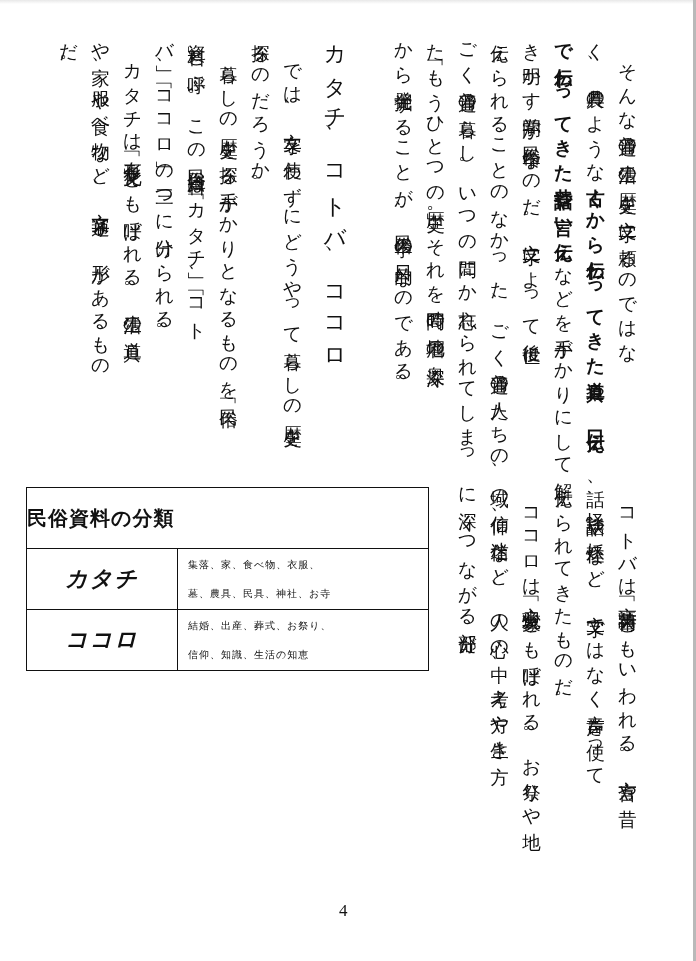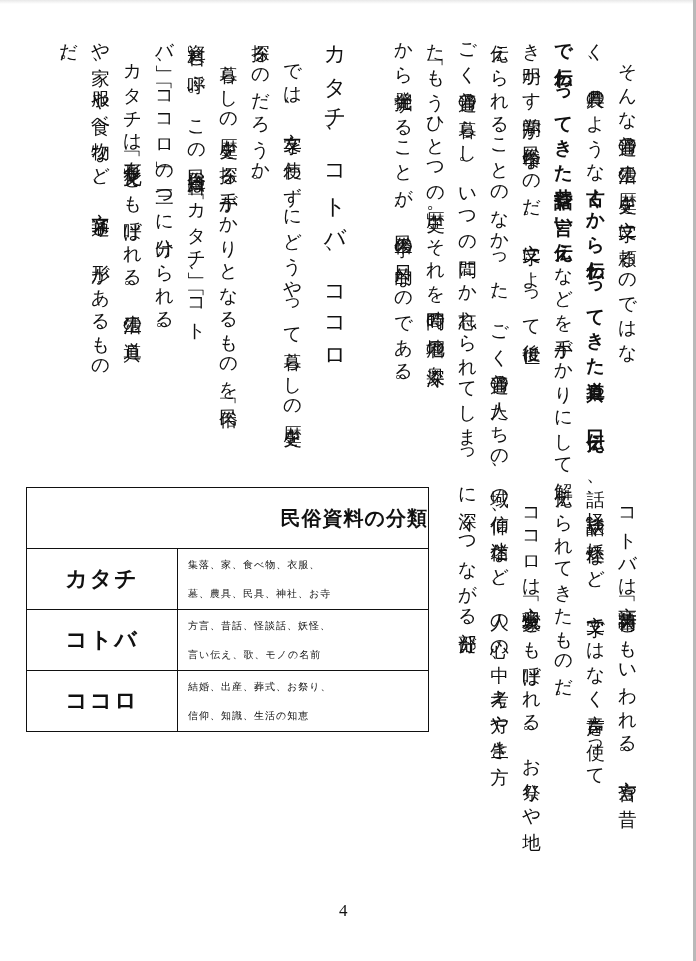--- a/index.html
+++ b/index.html
@@ -15,22 +15,22 @@
     position:absolute; writing-mode:vertical-rl; -webkit-writing-mode:vertical-rl;
     font-size:18.5px; line-height:32px; letter-spacing:2.4px; white-space:pre;
   }
   .b { font-weight:bold; }
   .heading {
     position:absolute; writing-mode:vertical-rl; white-space:pre;
     font-size:22px; letter-spacing:6px; line-height:30px;
   }
   .tbl { position:absolute; left:26px; top:487px; width:403px; border-collapse:collapse; }
   .tbl td { border:1.5px solid #111; padding:0; }
-  .tbl .title { height:60px; text-align:right; font-size:20px; font-weight:bold; letter-spacing:1px; }
-  .tbl .cat { width:150px; height:60px; text-align:center; font-size:22px; font-weight:bold; letter-spacing:2px; }
+  .tbl .title { height:60px; text-align:left; font-size:20px; font-weight:bold; letter-spacing:1px; }
+  .tbl .cat { width:150px; height:60px; text-align:center; font-size:22px; font-weight:bold; letter-spacing:2px;font-style:italic; }
   .tbl .items { font-size:10px; line-height:29px; padding-left:10px; letter-spacing:1px; white-space:pre; }
   .pagenum { position:absolute; left:339px; top:901px; font-family:"Liberation Serif", serif; font-size:17px; }
 </style>
 </head>
 <body>
 
 <div class="top-shade"></div>
 <div class="page-edge"></div>
 
 <div>
@@ -69,23 +69,19 @@
 <table class="tbl">
   <tbody>
       <tr>
     <td class="title" colspan="2">民俗資料の分類</td>
   </tr>
   <tr>
     <td class="cat">カタチ</td>
     <td class="items"><div>集落、家、食べ物、衣服、</div><div>墓、農具、民具、神社、お寺</div></td>
   </tr>
   <tr>
-    <td class="cat">コトバ</td>
-    <td class="items"><div>方言、昔話、怪談話、妖怪、</div><div>言い伝え、歌、モノの名前</div></td>
-  </tr>
-  <tr>
     <td class="cat">ココロ</td>
     <td class="items"><div>結婚、出産、葬式、お祭り、</div><div>信仰、知識、生活の知恵</div></td>
   </tr>
 </tbody>
   </table>
 
 <div class="pagenum">4</div>
 
 </body></html>

